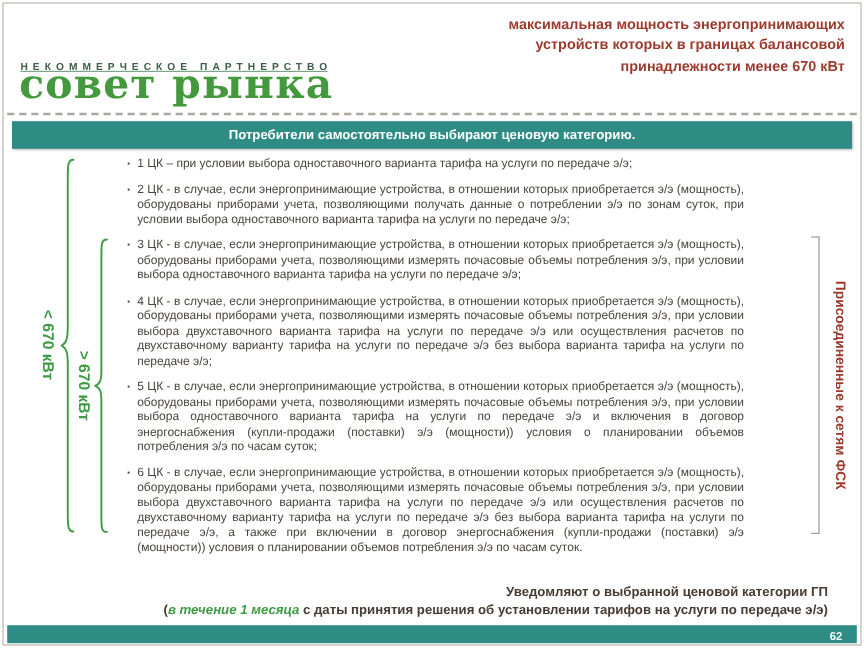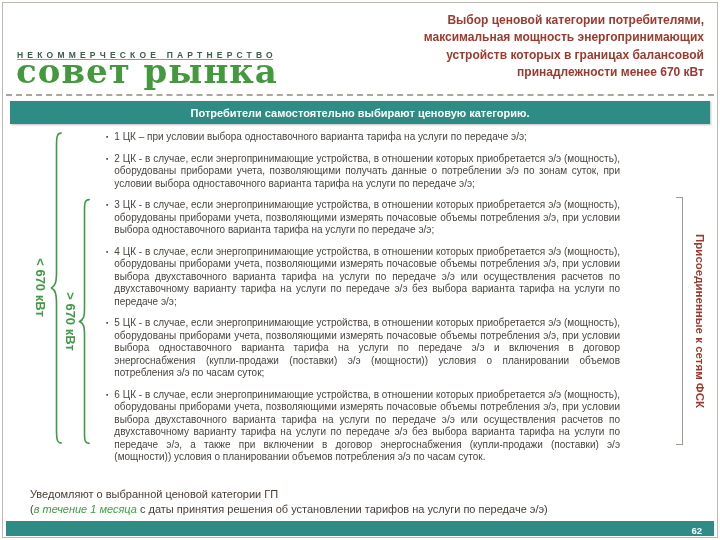--- a/index.html
+++ b/index.html
@@ -57,22 +57,22 @@
   .brace2 { left:78px; top:198px; width:13px; height:247px; }
 
   .rbracket {
     position:absolute; left:676px; top:197px; width:7px; height:248px;
     border-top:1.5px solid #a09a92; border-bottom:1.5px solid #a09a92; border-right:1.5px solid #a09a92;
     box-sizing:border-box;
   }
 
   
   .footer {
-    position:absolute; left:30px; right:30px; top:487px; text-align:left;
-    font-size:11px; font-weight:normal; color:#463c33; line-height:1.35;
+    position:absolute; left:30px; right:30px; top:487px; text-align:right;
+    font-size:11px; font-weight:bold; color:#463c33; line-height:1.35;
   }
   .footer .hl { color:var(--green,#3f9b45); font-style:italic; }
 
   .pagebar {
     position:absolute; left:6px; right:6px; bottom:4px; height:15px;
     background:var(--teal,#2e8c85); display:flex; align-items:flex-end; justify-content:flex-end;
     padding-right:12px; box-sizing:border-box;
   }
   .pagenum { color:#ffffff; font-size:9.5px; font-weight:bold; }
 </style>
@@ -80,21 +80,20 @@
 <body>
 
 <div class="slide">
   <div class="frame"></div>
 
   <div class="logo-brand">совет рынка</div>
   <div class="logo-rule"></div>
   <div class="logo-sub">НЕКОММЕРЧЕСКОЕ ПАРТНЕРСТВО</div>
 
   <div class="header-title">
-    <div>Выбор ценовой категории потребителями,</div>
     <div>максимальная мощность энергопринимающих</div>
     <div>устройств которых в границах балансовой</div>
     <div>принадлежности менее 670 кВт</div>
   </div>
 
   <div class="separator"></div>
 
   <div class="banner">Потребители самостоятельно выбирают ценовую категорию.</div>
 
   <div class="bullets">

